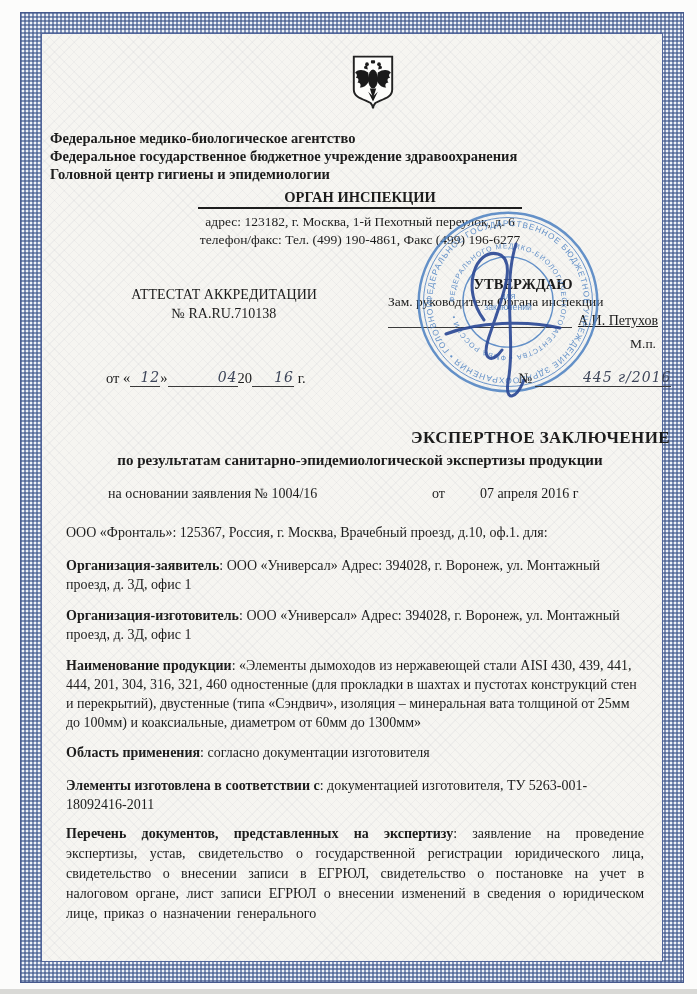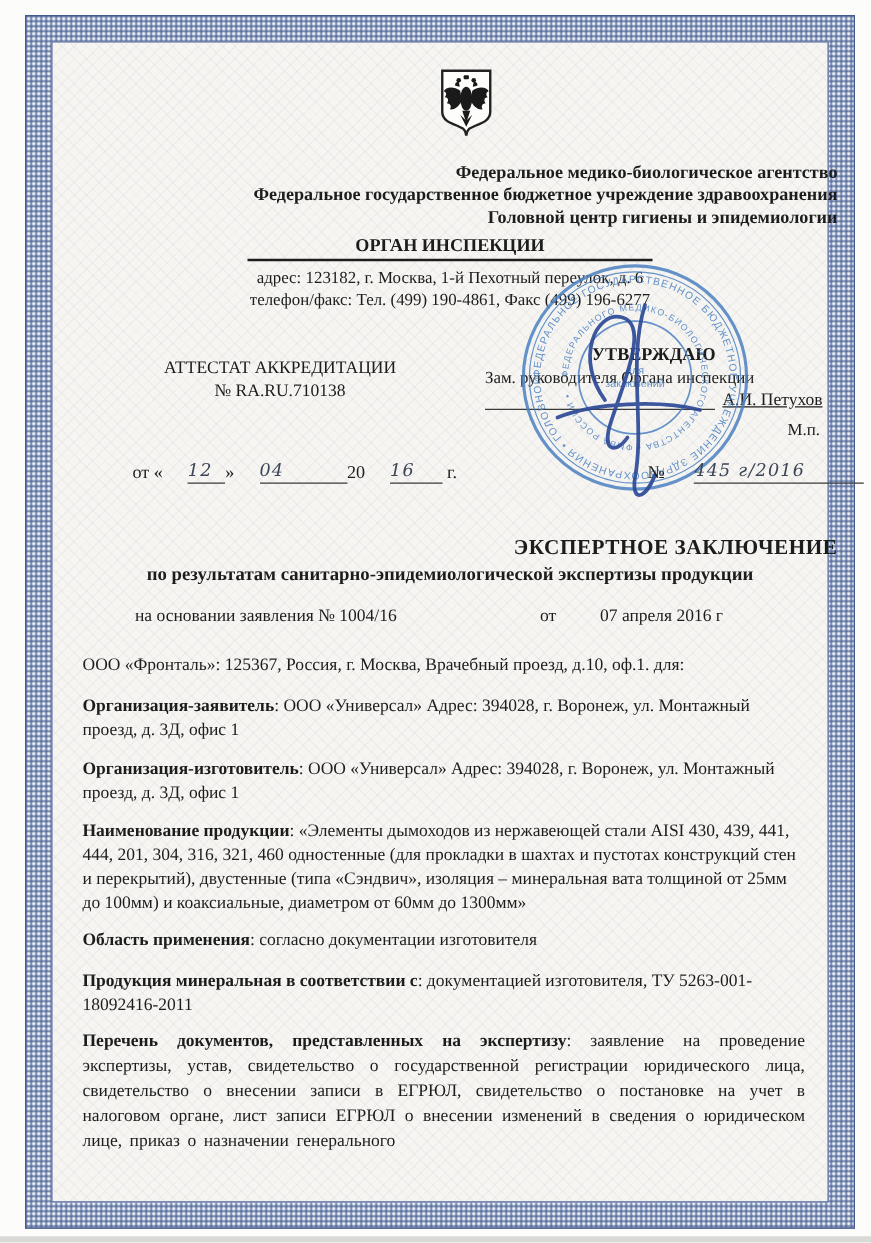--- a/index.html
+++ b/index.html
@@ -24,21 +24,21 @@
     background-color:#f6f5f1;
     background-image:
       repeating-linear-gradient(45deg, rgba(188,190,200,0.14) 0 1px, transparent 1px 7px),
       repeating-linear-gradient(135deg, rgba(188,190,200,0.14) 0 1px, transparent 1px 7px);
     border:1px solid #51659b;
   }
   .scan-edge { position:absolute; left:0; right:0; bottom:0; height:5px; background:#d9d9d6; }
 
   .emblem { position:absolute; left:349px; top:53px; width:48px; height:60px; }
 
-  .hdr { position:absolute; left:50px; top:129px; width:620px; text-align:right;
+  .hdr { position:absolute; left:50px; top:129px; width:620px; text-align:left;
          font-weight:bold; font-size:14.5px; line-height:18px; }
   .organ { position:absolute; left:50px; top:188px; width:620px; text-align:center; }
   .organ-title { display:inline-block; font-weight:bold; font-size:14.5px;
                  border-bottom:2px solid #1d1d1d; padding:0 86px 1px; }
   .organ-addr { font-size:13.5px; line-height:18px; margin-top:4px; }
 
   .attestat { position:absolute; left:88px; top:285px; width:272px; text-align:center;
               font-size:14px; line-height:19px; }
 
   .approve { position:absolute; left:388px; top:276px; width:270px; font-size:13.5px; }
@@ -48,21 +48,21 @@
   .sigline { flex:1; border-bottom:1px solid #3a3a3a; height:14px; margin-right:6px; }
   .approve-name { font-size:14px; white-space:nowrap; }
   .mp { text-align:right; margin-top:7px; padding-right:2px; }
 
   .stamp { position:absolute; left:412px; top:206px; width:192px; height:192px; opacity:.85; }
   .signature { position:absolute; left:432px; top:220px; width:160px; height:205px; }
 
   .daterow { position:absolute; left:0; top:369px; width:697px; font-size:14.5px; }
   .date-left { position:absolute; left:106px; top:0; }
   .date-num  { position:absolute; left:518px; top:0; }
-  .fill { display:inline-block; border-bottom:1px solid #3a3a3a; text-align:left; height:17px; vertical-align:bottom;margin-left:20px; }
+  .fill { display:inline-block; border-bottom:1px solid #3a3a3a; text-align:right; height:17px; vertical-align:bottom; }
   .w-day{width:30px;} .w-month{width:70px;} .w-year{width:42px;} .w-num{width:136px;}
   .hw { font-family:"DejaVu Serif", serif; font-style:italic; font-size:14px;
         color:#3c4458; letter-spacing:1px; }
 
   .title    { position:absolute; left:50px; top:428px; width:620px; text-align:right;
               font-weight:bold; font-size:17px; letter-spacing:.4px; }
   .subtitle { position:absolute; left:50px; top:452px; width:620px; text-align:center;
               font-weight:bold; font-size:15px; }
 
   .basisrow { position:absolute; left:0; top:486px; width:697px; font-size:14px; }
@@ -183,16 +183,16 @@
     <span class="basis-from">от</span>
     <span class="basis-date">07 апреля 2016 г</span>
   </div>
 
   <div class="bodytext">
     <p class="p1"><span>ООО «Фронталь»: 125367, Россия, г. Москва, Врачебный проезд, д.10, оф.1. для:</span></p>
     <p class="p2"><span class="lbl">Организация-заявитель</span><span>: ООО «Универсал» Адрес: 394028, г. Воронеж, ул. Монтажный проезд, д. 3Д, офис 1</span></p>
     <p class="p3"><span class="lbl">Организация-изготовитель</span><span>: ООО «Универсал» Адрес: 394028, г. Воронеж, ул. Монтажный проезд, д. 3Д, офис 1</span></p>
     <p class="p4"><span class="lbl">Наименование продукции</span><span>: «Элементы дымоходов из нержавеющей стали AISI 430, 439, 441, 444, 201, 304, 316, 321, 460 одностенные (для прокладки в шахтах и пустотах конструкций стен и перекрытий), двустенные (типа «Сэндвич», изоляция – минеральная вата толщиной от 25мм до 100мм) и коаксиальные, диаметром от 60мм до 1300мм»</span></p>
     <p class="p6"><span class="lbl">Область применения</span><span>: согласно документации изготовителя</span></p>
-    <p class="p7"><span class="lbl">Продукция минеральная в соответствии с</span><span>: документацией изготовителя, ТУ 5263-001-18092416-2011</span></p>
+    <p class="p7"><span class="lbl">Элементы изготовлена в соответствии с</span><span>: документацией изготовителя, ТУ 5263-001-18092416-2011</span></p>
     <p class="p8"><span class="lbl">Перечень документов, представленных на экспертизу</span><span>: заявление на проведение экспертизы, устав, свидетельство о государственной регистрации юридического лица, свидетельство о внесении записи в ЕГРЮЛ, свидетельство о постановке на учет в налоговом органе, лист записи ЕГРЮЛ о внесении изменений в сведения о юридическом лице, приказ о назначении генерального</span></p>
   </div>
 </div>
 
 </body></html>

